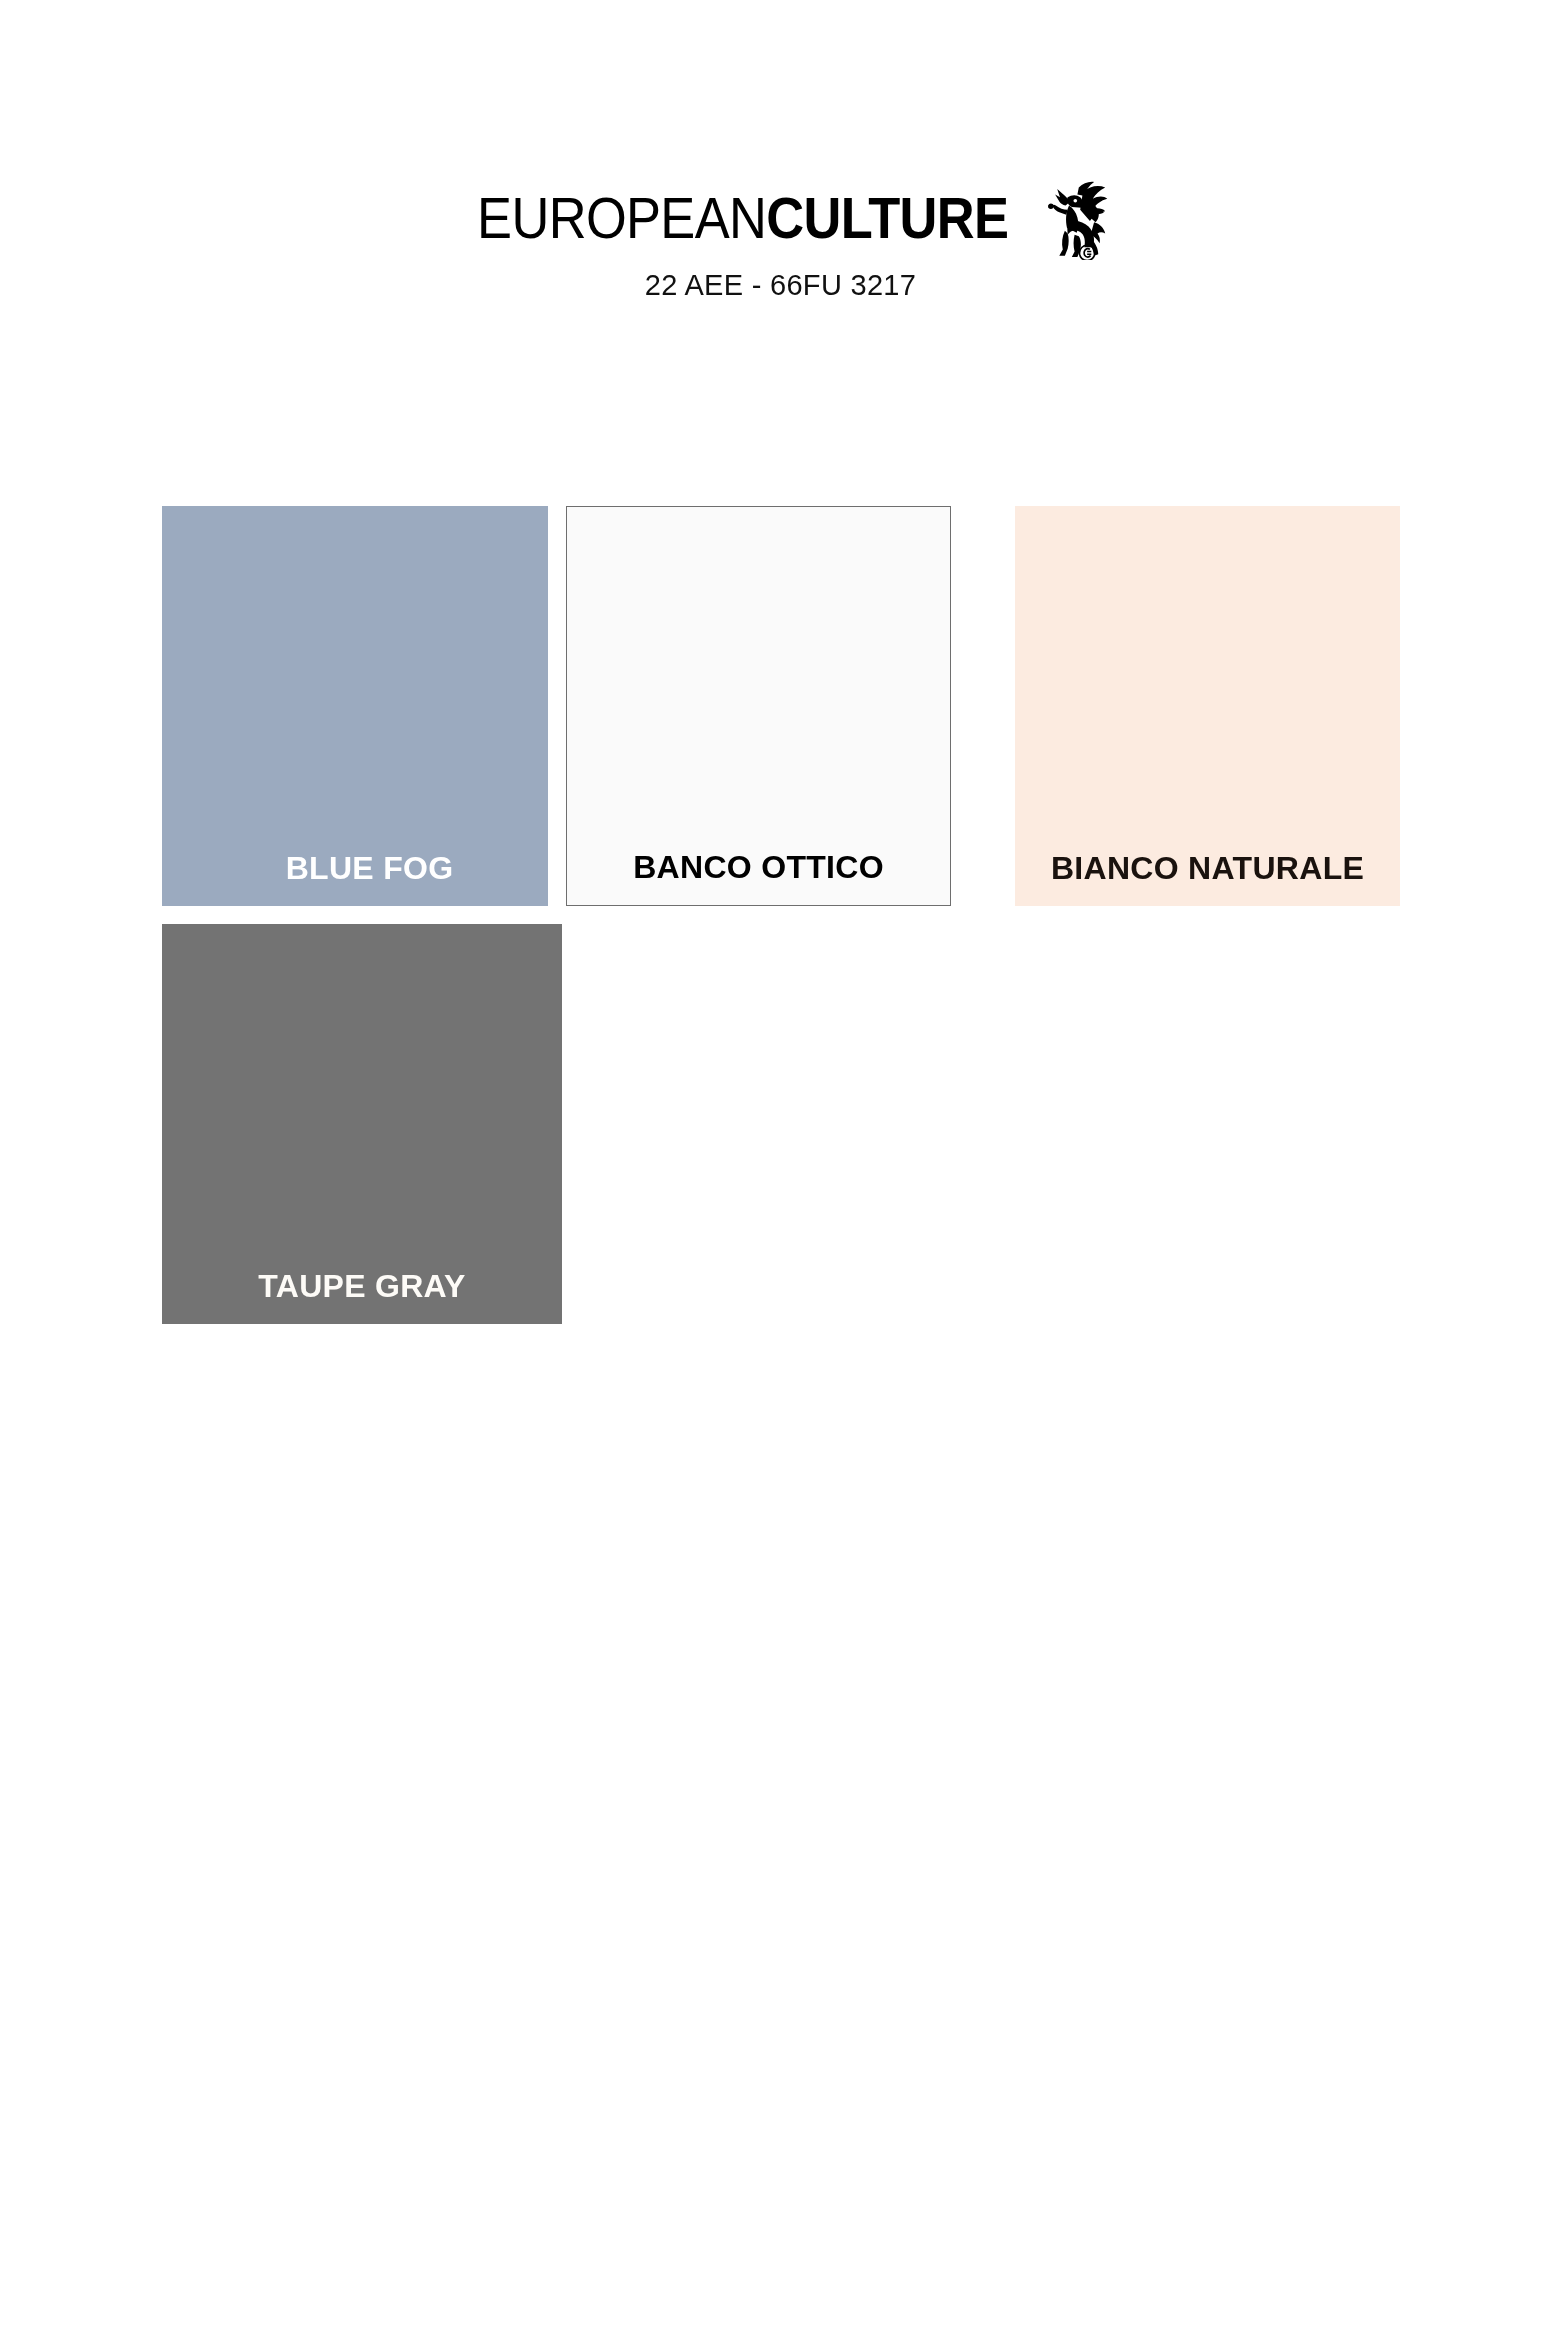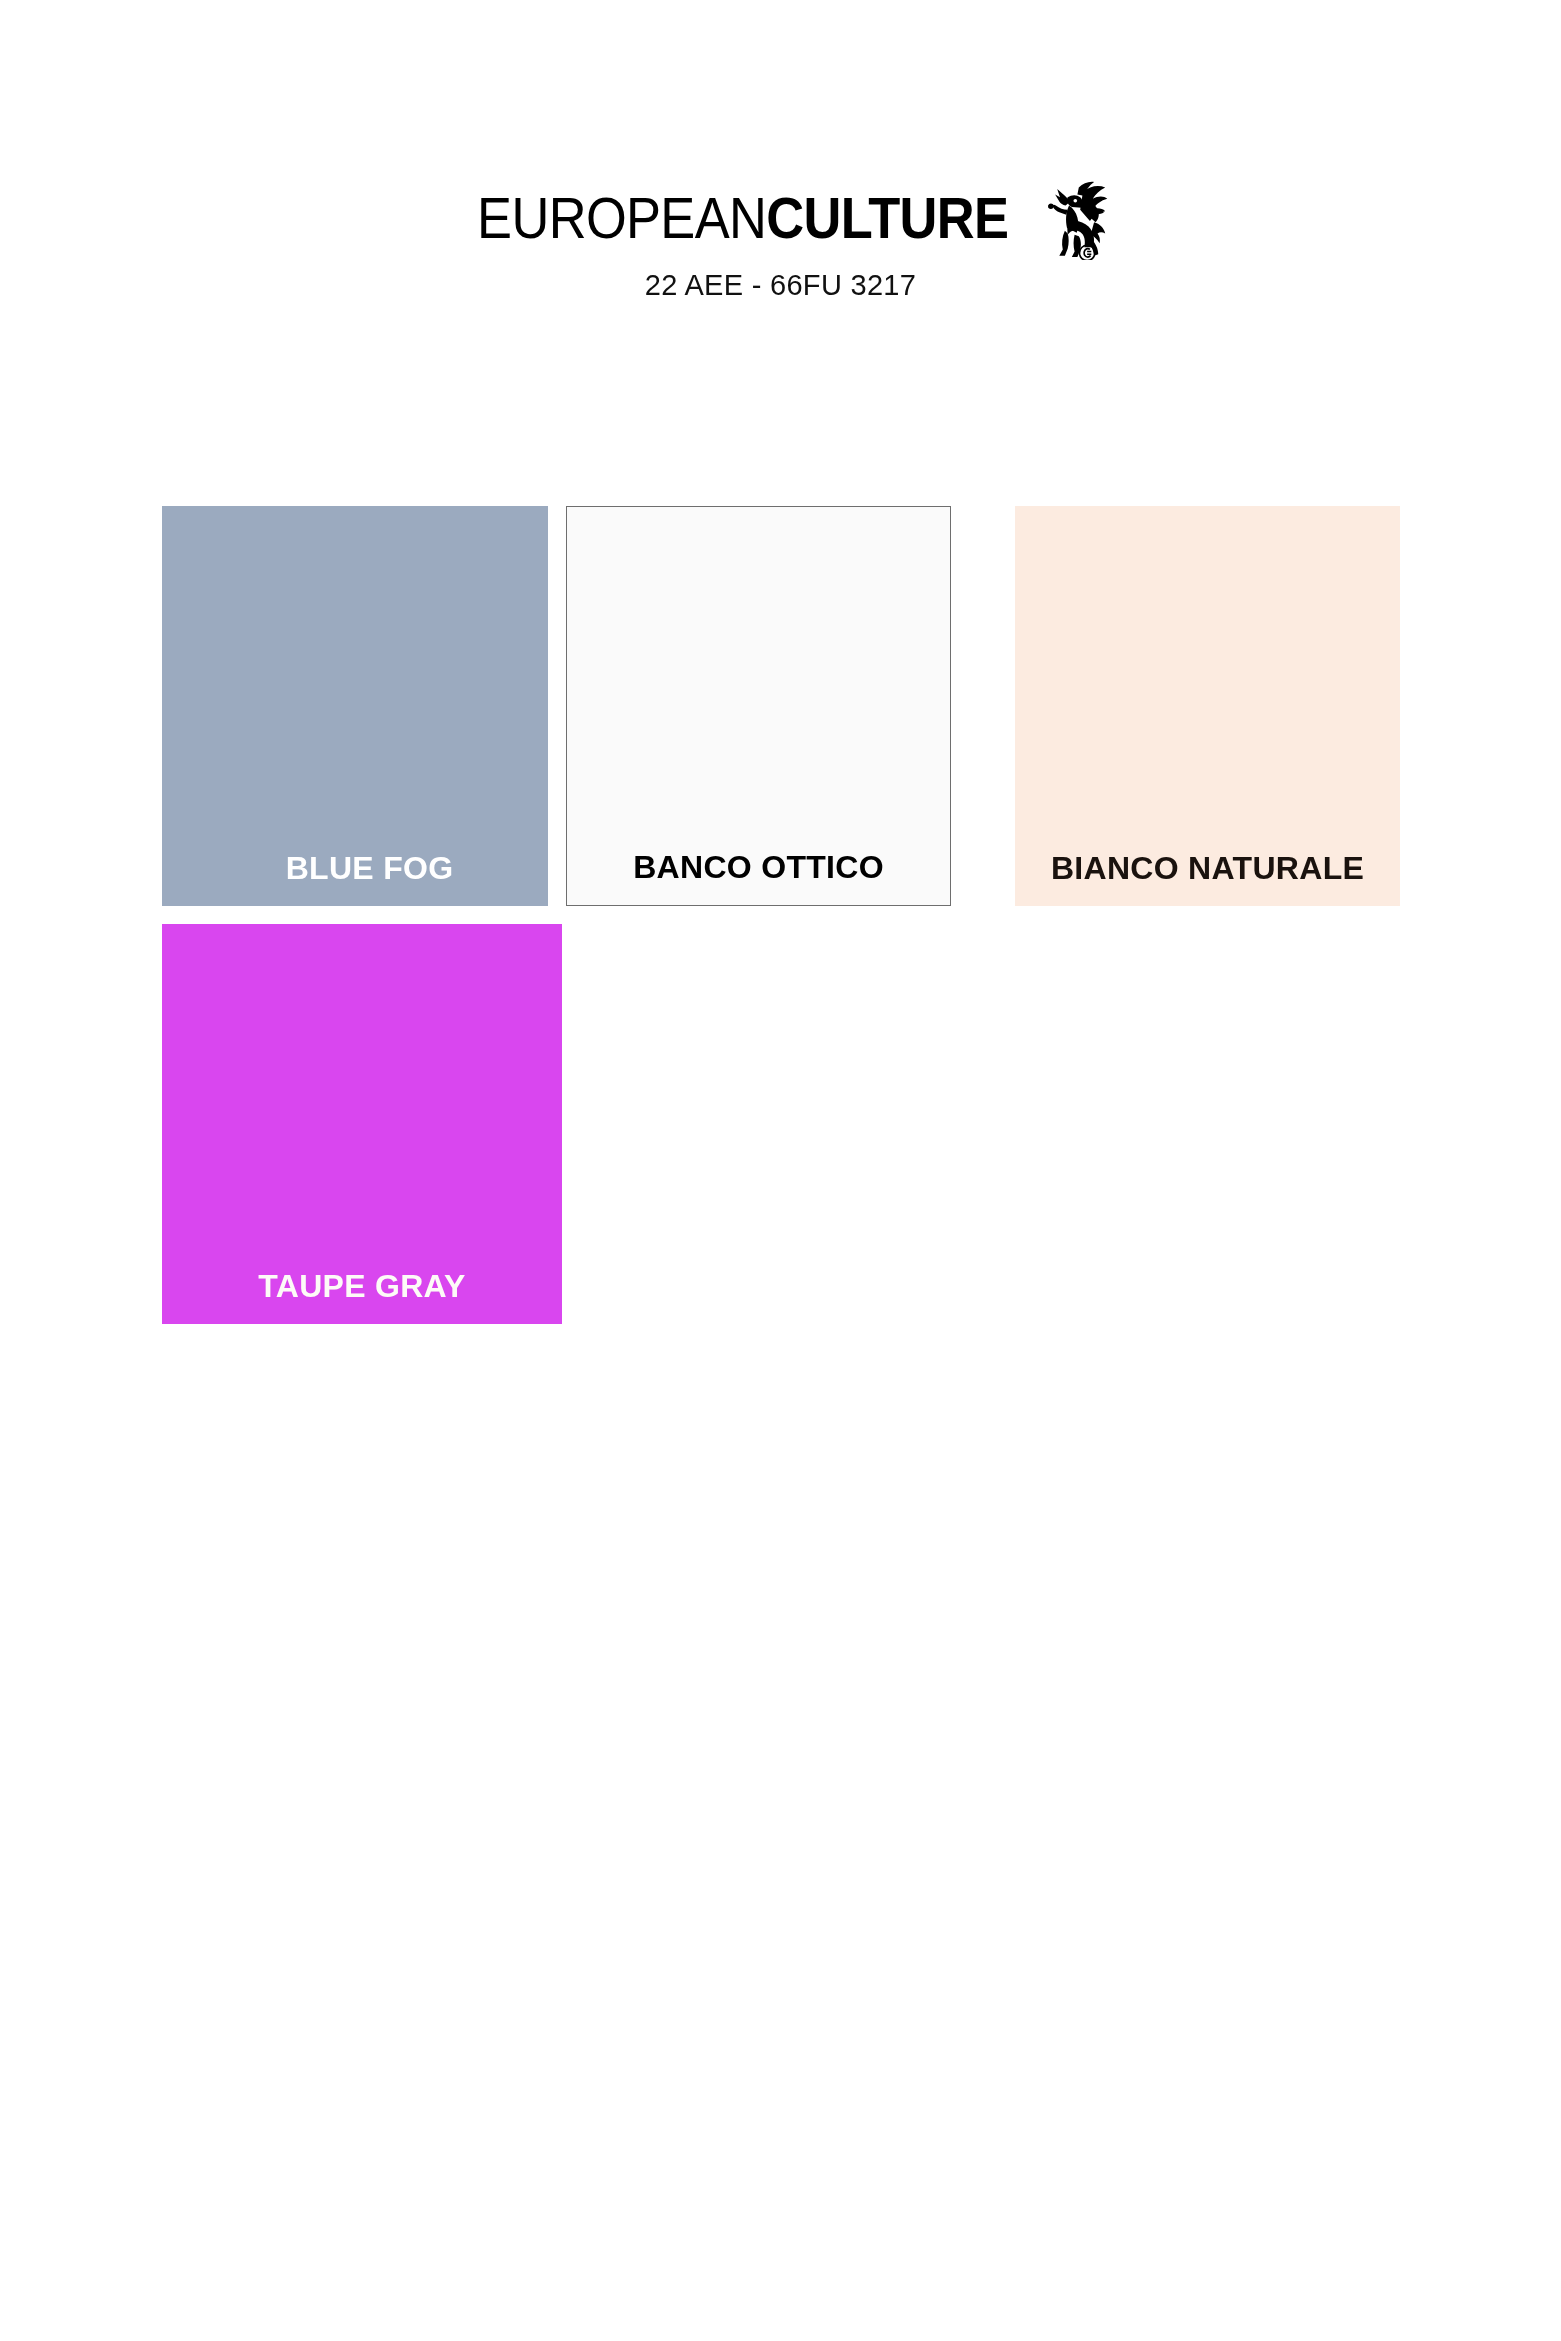--- a/index.html
+++ b/index.html
@@ -168,19 +168,19 @@
     </div>
     <div class="swatch bordered" style="background-color: rgb(250, 250, 250);">
       <span class="swatch-label" style="color: rgb(0, 0, 0);">BANCO OTTICO</span>
     </div>
     <div class="swatch" style="background-color: rgb(252, 235, 224); margin-left: 46px;">
       <span class="swatch-label" style="color: rgb(26, 18, 14);">BIANCO NATURALE</span>
     </div>
   </div>
 
   <div class="swatch-row">
-    <div class="swatch" style="background-color: #d946ef;">
+    <div class="swatch" style="background-color: #737373;">
       <span class="swatch-label" style="color: rgb(253, 251, 247);">TAUPE GRAY</span>
     </div>
   </div>
 
 </div>
 
 
 </body></html>

